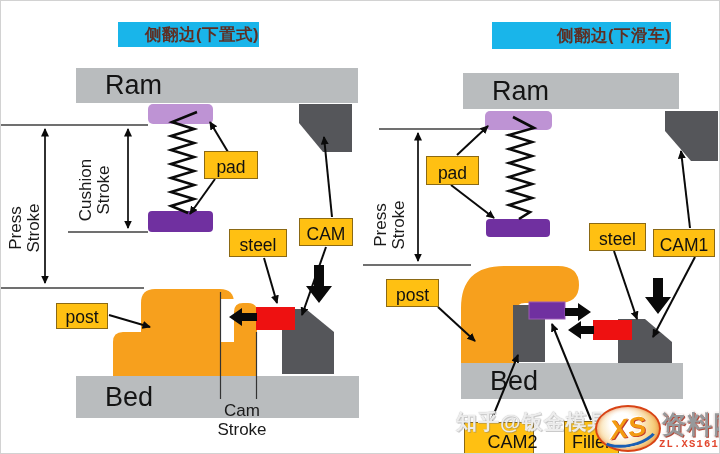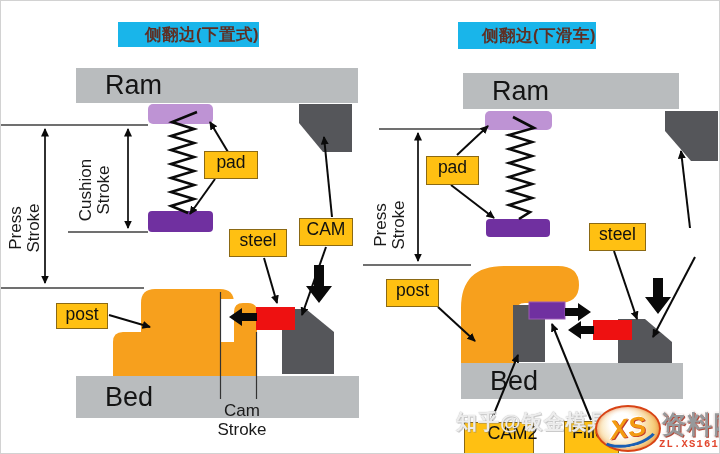--- a/index.html
+++ b/index.html
@@ -13,21 +13,21 @@
     background:#19b5ea;color:#5e2f24;font-size:16.5px;font-weight:600;
     display:flex;align-items:center;justify-content:flex-end;z-index:1;
     letter-spacing:0.5px;
   }
   .bar{
     background:#b9bcbe;color:#141414;font-size:27px;z-index:1;
     display:flex;align-items:center;padding-left:29px;box-sizing:border-box;
   }
   .label{
     background:#ffc012;border:1px solid #8b6914;color:#111;
-    font-size:17.5px;display:flex;align-items:flex-start;justify-content:center;
+    font-size:17.5px;display:flex;align-items:flex-end;justify-content:center;
     z-index:3;box-sizing:border-box;
   }
   .rot{
     z-index:2;color:#1a1a1a;font-size:17px;line-height:1.08;text-align:center;
     transform:translate(-50%,-50%) rotate(-90deg);white-space:nowrap;
   }
   .measure-text{color:#1a1a1a;font-size:17px;line-height:1.1;text-align:center;z-index:2;}
   svg.layer{position:absolute;left:0;top:0;z-index:2;}
   .wm-zhihu{
     z-index:5;color:rgba(243,243,243,0.92);font-size:21px;font-weight:bold;
@@ -60,21 +60,21 @@
   }
 </style>
 </head>
 <body>
 
 <div id="canvas">
 
   <div class="abs titlebox" style="left:117px;top:21px;width:141px;height:25px;">
       <span>侧翻边(下置式)</span>
     </div>
-  <div class="abs titlebox" style="left:457px;top:21px;width:138px;height:27px;">
+  <div class="abs titlebox" style="left:491px;top:21px;width:138px;height:27px;padding-left:41px;">
       <span>侧翻边(下滑车)</span>
     </div>
 
   <div class="abs bar" style="left:75px;top:67px;width:282px;height:35px;">
       <span>Ram</span>
     </div>
   <div class="abs bar" style="left:462px;top:72px;width:216px;height:36px;">
       <span>Ram</span>
     </div>
 
@@ -165,20 +165,23 @@
   <div class="abs label" style="left:55px;top:302px;width:52px;height:26px;">
       <span>post</span>
     </div>
 
   <div class="abs label" style="left:425px;top:155px;width:53px;height:29px;">
       <span>pad</span>
     </div>
   <div class="abs label" style="left:588px;top:222px;width:57px;height:28px;">
       <span>steel</span>
     </div>
+  <div class="abs label" style="left:652px;top:228px;width:62px;height:28px;">
+      <span>CAM1</span>
+    </div>
   <div class="abs label" style="left:385px;top:278px;width:53px;height:28px;">
       <span>post</span>
     </div>
   <div class="abs label" style="left:463px;top:421px;width:70px;height:32px;font-size:18px;padding-left:27px;">
       <span>CAM2</span>
     </div>
   <div class="abs label" style="left:563px;top:420px;width:55px;height:33px;font-size:18px;">
       <span>Filler</span>
     </div>
 

